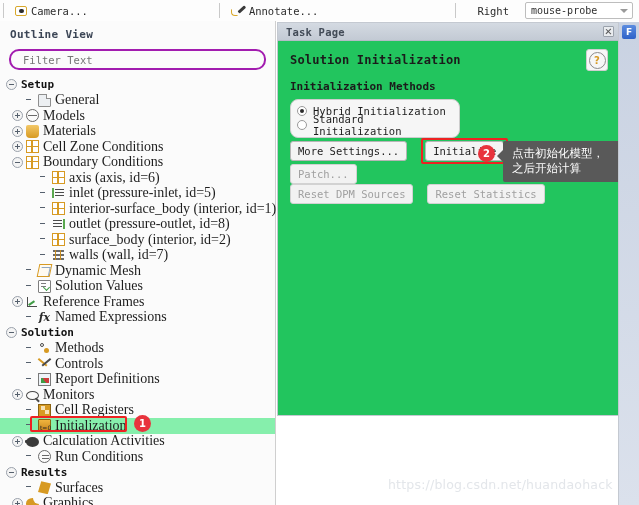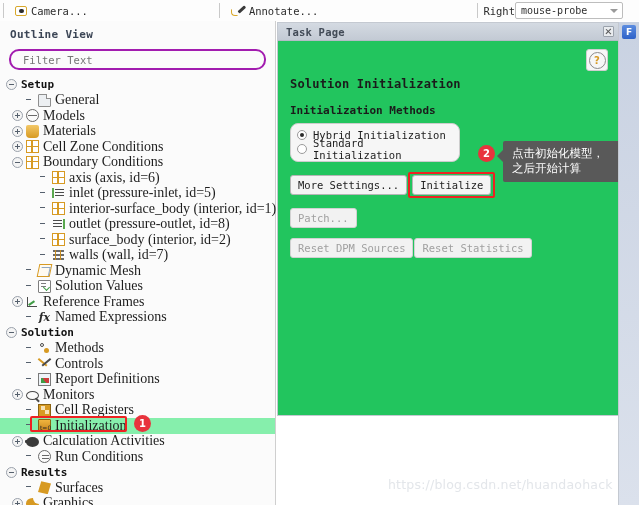--- a/index.html
+++ b/index.html
@@ -30,21 +30,21 @@
   .icon-annot{width:14px;height:12px;position:relative;}
   .icon-annot .pen{
     position:absolute;right:0;top:0;width:9px;height:2.6px;background:#3a3a3a;
     transform:rotate(-42deg);transform-origin:right center;border-radius:1px;
   }
   .icon-annot .hook{
     position:absolute;left:0;bottom:0.5px;width:7px;height:7px;
     border:1.5px solid #d9a82b;border-top-color:transparent;border-right-color:transparent;
     border-radius:0 0 0 4px;box-sizing:border-box;
   }
-  .tb-right{margin-left:auto;display:flex;align-items:center;gap:0;padding-right:16px;}
+  .tb-right{margin-left:auto;display:flex;align-items:center;gap:16px;padding-right:6px;}
   .tb-right-label{font-family:"DejaVu Sans Mono","Liberation Mono",monospace;font-size:10.5px;color:#2b2b2b;}
   .combo{
     width:108px;height:17px;background:#fff;border:1px solid #bdbdbd;border-radius:2px;
     display:flex;align-items:center;justify-content:space-between;padding:0 4px 0 5px;
     box-sizing:border-box;
   }
   .combo span{font-family:"DejaVu Sans Mono","Liberation Mono",monospace;font-size:10px;color:#2f2f2f;}
   .caret{width:0;height:0;border-left:4px solid transparent;border-right:4px solid transparent;border-top:4px solid #9a9a9a;}
 
   
@@ -156,21 +156,21 @@
     box-sizing:border-box;position:relative;border-radius:1px;
   }
   .x-btn:before,.x-btn:after{
     content:"";position:absolute;left:1.3px;top:4px;width:6.5px;height:1.2px;background:#555;
   }
   .x-btn:before{transform:rotate(45deg);}
   .x-btn:after{transform:rotate(-45deg);}
   .tp-body{padding:12px 12px 0 12px;position:relative;}
   .tp-title{
     font-family:"DejaVu Sans Mono","Liberation Mono",monospace;
-    font-size:12px;font-weight:bold;color:#1b1b1b;letter-spacing:.2px;margin-top:24px;
+    font-size:12px;font-weight:bold;color:#1b1b1b;letter-spacing:.2px;
   }
   .help-btn{
     position:absolute;right:10px;top:8px;width:20px;height:20px;
     border:1px solid #cfcfcf;border-radius:3px;background:#f7f7f7;
     display:flex;align-items:center;justify-content:center;
   }
   .help-btn .ring{
     width:15px;height:15px;border:1.4px solid #8b8b8b;border-radius:50%;
     display:flex;align-items:center;justify-content:center;
     font-family:"DejaVu Sans","Liberation Sans",sans-serif;
@@ -184,21 +184,21 @@
     margin-top:6px;width:170px;border:1px solid #cdcdcd;border-radius:8px;
     background:#f6f6f6;padding:4px 6px 5px 6px;box-sizing:border-box;
   }
   .radio-row{display:flex;align-items:center;height:14px;gap:6px;}
   .radio{
     width:10px;height:10px;border:1.2px solid #9a9a9a;border-radius:50%;
     background:#fff;box-sizing:border-box;position:relative;flex:0 0 10px;
   }
   .radio.on:after{content:"";position:absolute;left:2px;top:2px;width:4px;height:4px;border-radius:50%;background:#2b2b2b;}
   .radio-label{font-family:"DejaVu Sans Mono","Liberation Mono",monospace;font-size:10.5px;color:#1b1b1b;}
-  .btn-row{display:flex;align-items:center;gap:1px;margin-top:10px;}
+  .btn-row{display:flex;align-items:center;gap:14px;}
   .btn{
     height:20px;border:1px solid #b6b6b6;border-radius:3px;background:#f4f4f4;
     font-family:"DejaVu Sans Mono","Liberation Mono",monospace;font-size:10.5px;color:#222;
     display:flex;align-items:center;justify-content:center;padding:0 7px;box-sizing:border-box;
   }
   .btn.disabled{color:#a0a0a0;background:#f2f2f2;border-color:#d2d2d2;}
   .btn-wrap-red{border:2px solid #ee2222;border-radius:2px;padding:1px 2px;display:inline-flex;}
   .tooltip{
     position:absolute;background:#595959;color:#fff;border-radius:2px;
     padding:5px 9px 6px 9px;font-size:11.5px;line-height:15px;

